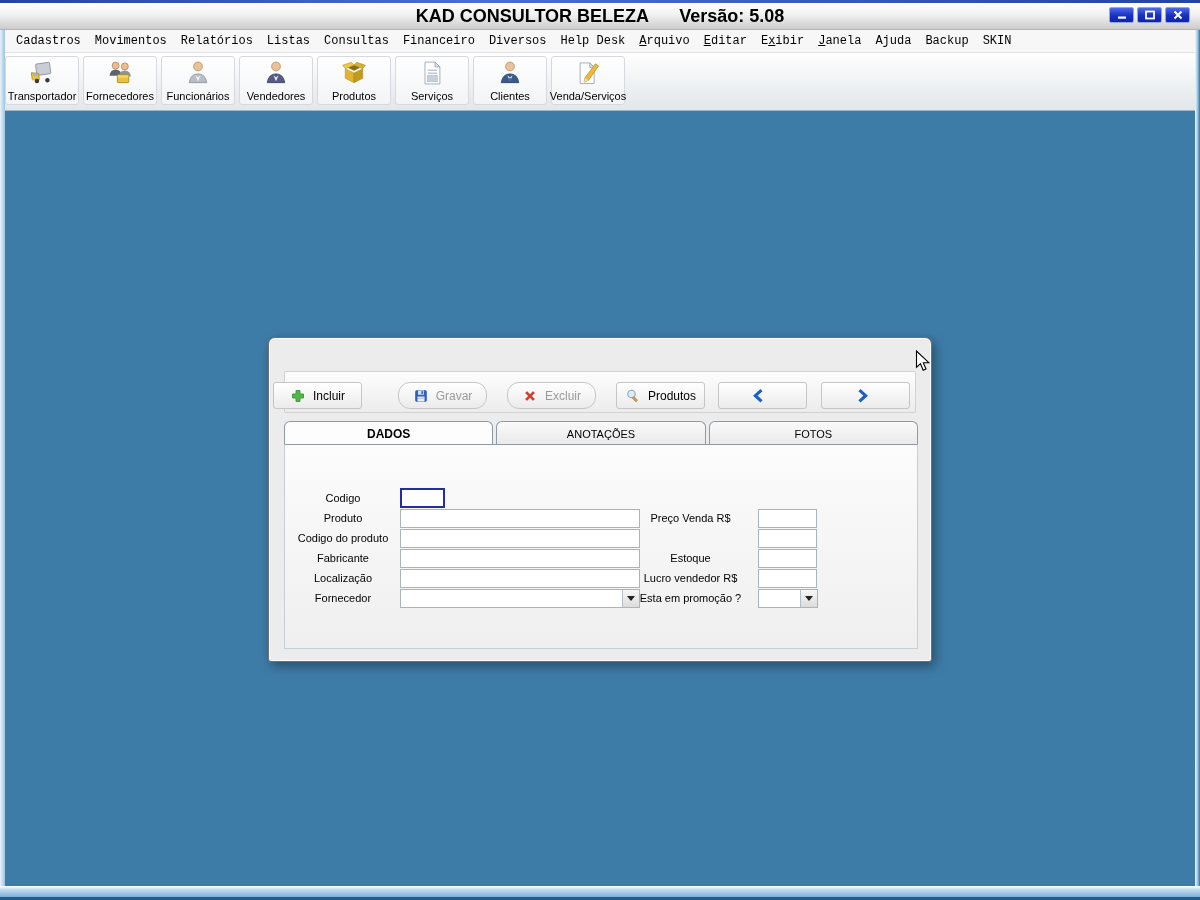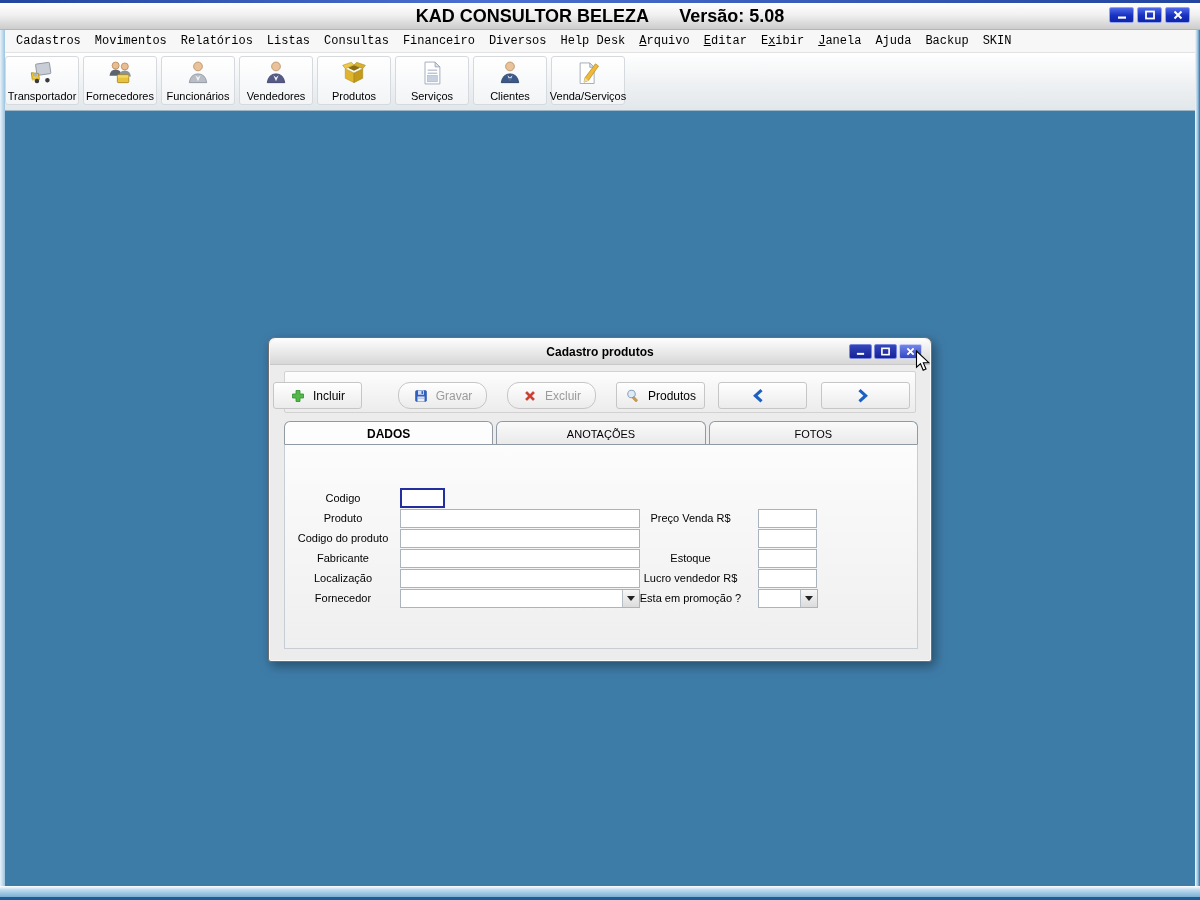--- a/index.html
+++ b/index.html
@@ -231,40 +231,20 @@
     </div>
   </div>
 
   <div class="mdi" style="background: rgb(62, 124, 168);"></div>
   <div class="frame-left"></div>
   <div class="frame-right"></div>
   <div class="frame-bottom"></div>
 
   <div class="dialog">
 
-    <div class="dlg-titlebar">
-      <span class="dlg-title">Cadastro produtos</span>
-      <div class="dlg-controls">
-        <div class="dlg-winbtn">
-          <svg width="11" height="9" viewBox="0 0 12 10">
-              <rect x="2" y="6.5" width="8" height="2.2" fill="#fff"></rect>
-            </svg>
-        </div>
-        <div class="dlg-winbtn">
-          <svg width="11" height="9" viewBox="0 0 12 10">
-              <rect x="2" y="1.5" width="8" height="7" fill="none" stroke="#fff" stroke-width="1.8"></rect>
-            </svg>
-        </div>
-        <div class="dlg-winbtn hot">
-          <svg width="11" height="9" viewBox="0 0 12 10">
-              <path d="M2.5 1.5 L9.5 8.5 M9.5 1.5 L2.5 8.5" stroke="#fff" stroke-width="2.1"></path>
-            </svg>
-        </div>
-      </div>
-    </div>
 
     <div class="dlg-toolbar"></div>
 
     <div class="cmd-btn" style="left:4px;text-align:right;">
       <svg viewBox="0 0 32 32">
           <path d="M12 5 h8 v7 h7 v8 h-7 v7 h-8 v-7 h-7 v-8 h7 z" fill="#52b848" stroke="#2f8f2f" stroke-width="1.6"></path>
         </svg>
       <span>Incluir</span>
     </div>
     <div class="cmd-btn disabled" style="left:129px;">

